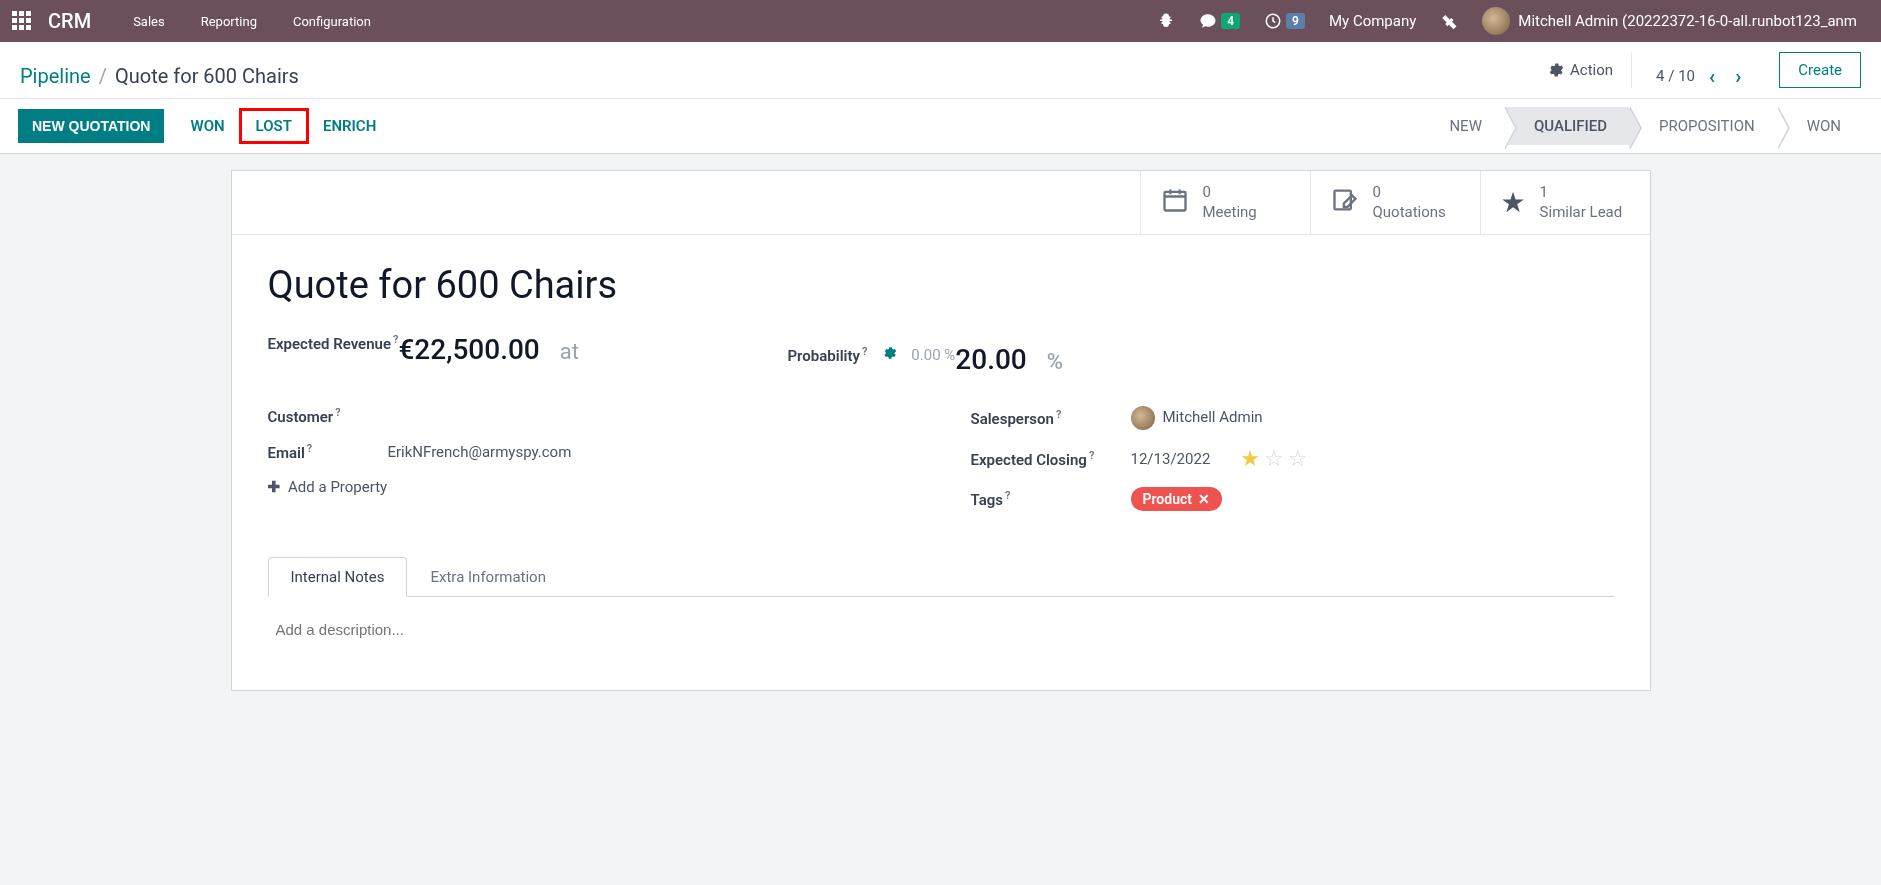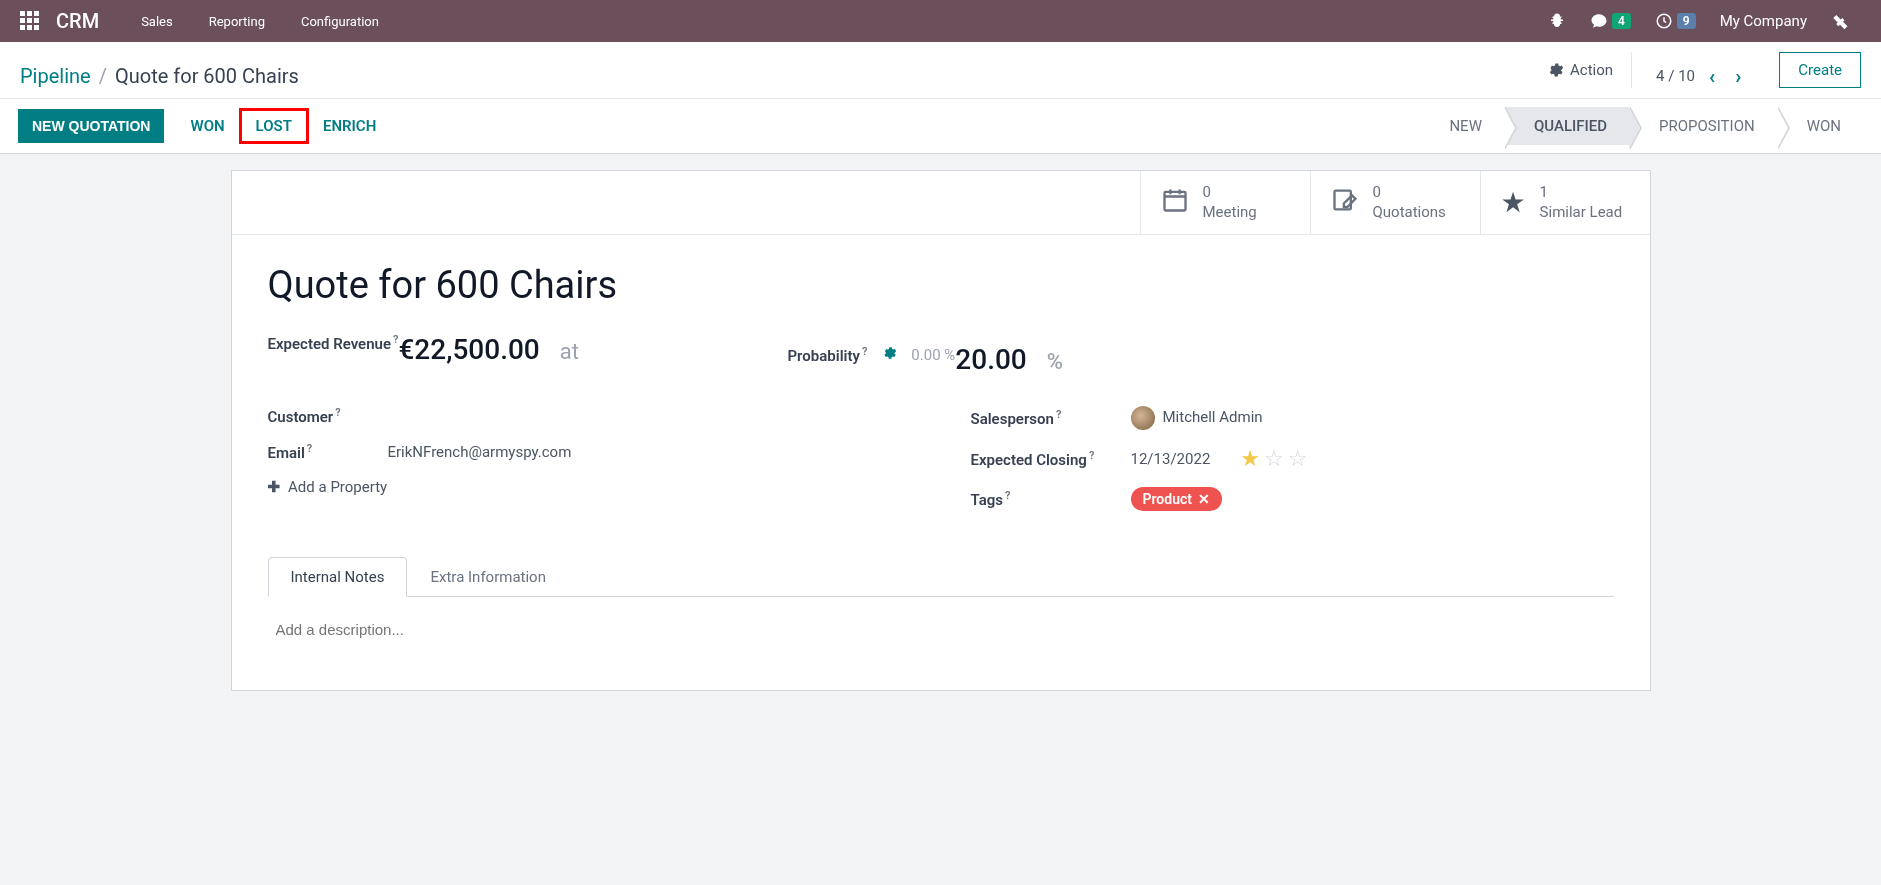--- a/index.html
+++ b/index.html
@@ -1,19 +1,19 @@
 <!DOCTYPE html>
 <html><head>
 <meta charset="utf-8">
 <style>
 * { box-sizing: border-box; margin: 0; padding: 0; }
 body { font-family: -apple-system, BlinkMacSystemFont, "Segoe UI", Roboto, Arial, sans-serif; font-size: 14px; color: #374151; background: #f3f4f6; width: 1881px; height: 885px; overflow: hidden; }
 
 
-.navbar { background: #6b4f5b; color: #fff; height: 42px; display: flex; align-items: center; padding: 0 20px; }
+.navbar { background: #6b4f5b; color: #fff; height: 42px; display: flex; align-items: center; padding: 0 12px; }
 .navbar .apps-icon { width: 20px; height: 20px; margin-right: 16px; display: grid; grid-template-columns: repeat(3,5px); grid-template-rows: repeat(3,5px); gap:2px; cursor:pointer; }
 .navbar .apps-icon span { background:#fff; }
 .navbar .brand { font-size: 20px; font-weight: 500; margin-right: 24px; }
 .navbar .menu-item { color: #fff; padding: 0 18px; font-size: 13px; cursor: pointer; }
 .navbar .spacer { flex: 1; }
 .navbar .right-item { display:flex; align-items:center; padding: 0 12px; cursor:pointer; height:42px; }
 .badge-green { background:#0ea675; color:#fff; border-radius:3px; padding:1px 6px; font-size:12px; margin-left:4px; font-weight:600; }
 .badge-blue { background:#5b7eab; color:#fff; border-radius:3px; padding:1px 6px; font-size:12px; margin-left:4px; font-weight:600; }
 .avatar { width:28px; height:28px; border-radius:50%; background:#a8875f; background-image: radial-gradient(circle at 40% 40%, #d4b896, #7a5f3f); margin-right:8px; }
 
@@ -128,20 +128,24 @@
         <circle cx="12" cy="12" r="9" stroke="#fff" stroke-width="2" fill="none"></circle>
         <path d="M12 7v5l3 2" stroke="#fff" stroke-width="2" fill="none"></path>
       </svg>
     <span class="badge-blue">9</span>
   </div>
   <div class="right-item" style="font-size:15px;">My Company</div>
   <div class="right-item">
     <svg class="icon-sm" viewBox="0 0 24 24" fill="#fff">
         <path d="M22 19l-6-6 2-2-3-3-2 2-6-6L3 8l6 6-2 2 3 3 2-2 6 6z"></path>
       </svg>
+  </div>
+  <div class="right-item">
+    <div class="avatar"></div>
+    <span style="font-size:15px;">Mitchell Admin (20222372-16-0-all.runbot123_anm</span>
   </div>
 </div>
 
 <div class="breadcrumb-row">
   <span class="link">Pipeline</span>
   <span class="sep">/</span>
   <span class="current">Quote for 600 Chairs</span>
   <div class="spacer"></div>
   <div class="action-btn">
     <svg class="icon-sm" viewBox="0 0 24 24" fill="#4b5563">

